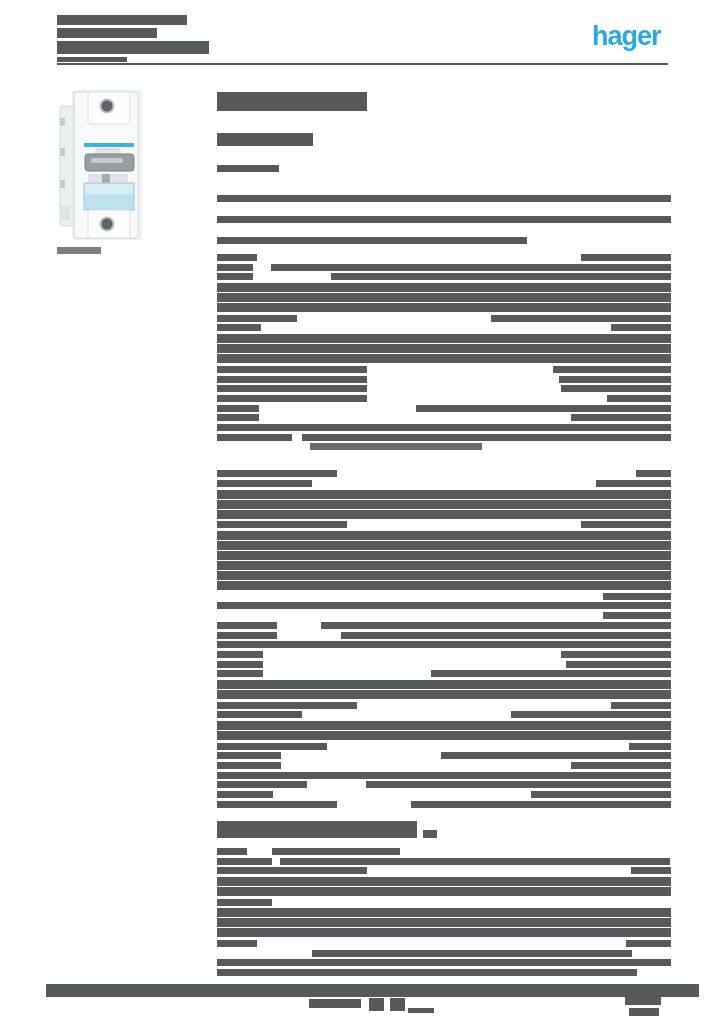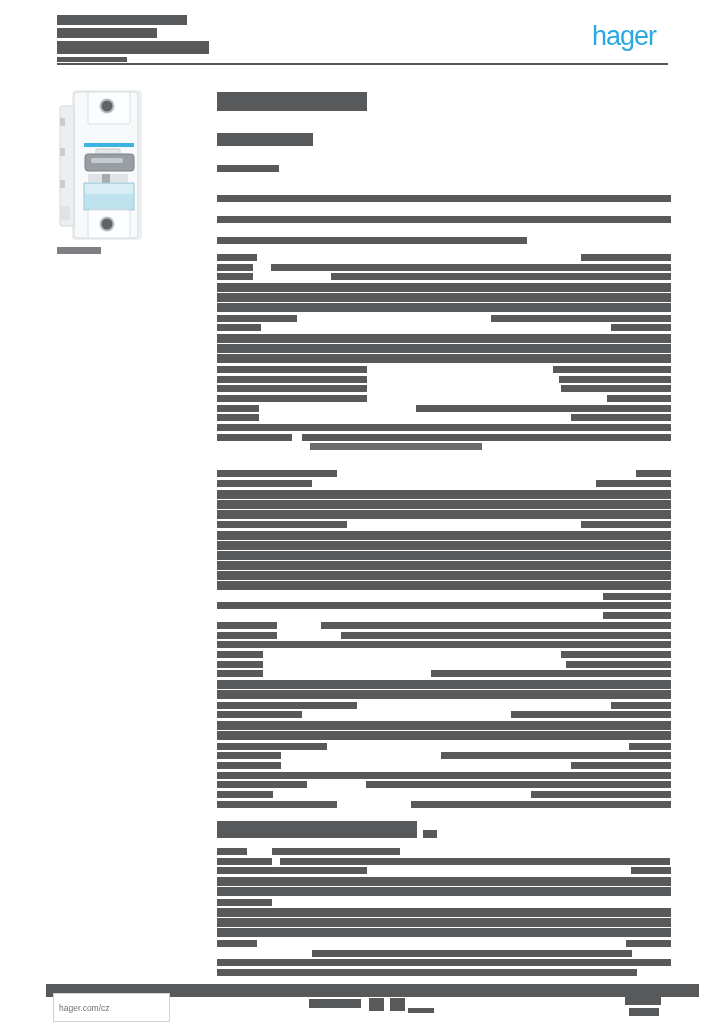--- a/index.html
+++ b/index.html
@@ -2,21 +2,21 @@
 <html><head>
 <meta charset="utf-8">
 <style>
   html,body{margin:0;padding:0;background:#ffffff;}
   body{font-family:"Liberation Sans", sans-serif;}
   .page{position:relative;width:724px;height:1024px;background:#ffffff;overflow:hidden;}
   .abs{position:absolute;}
   .bar{display:inline-block;background:#58595b;flex:0 0 auto;}
   .row{display:flex;align-items:flex-start;}
   
-  .logo{font-weight:normal;font-style:normal;letter-spacing:-1px;font-size:27px;line-height:24px;}
+  .logo{font-weight:bold;font-style:normal;letter-spacing:-1px;font-size:27px;line-height:24px;}
   .rule{background:#55565a;height:2px;}
   
   .footer-bar{background:#58595b;}
   .site-box{background:#ffffff;border:1px solid #cfd1d2;display:flex;align-items:center;}
   .site-box span{font-size:8.5px;color:#6d6f72;padding-left:5px;}
   
   #content{position:absolute;left:217px;top:92px;width:454px;}
 </style>
 </head>
 <body>
@@ -298,23 +298,20 @@
         <div class="row" style="margin-bottom: 2.7px;">
           <span class="bar" style="width: 454px; height: 7px;"></span>
         </div>
         <div class="row" style="margin-bottom: 2.7px;">
           <span class="bar" style="width: 420px; height: 7px;"></span>
         </div>
       </div>
     </div>
 
   <div class="abs footer-bar" id="footer-band" style="left: 46px; top: 984px; width: 653px; height: 13px;"></div>
-  <div class="abs site-box" id="footer-site-box" style="left: 53px; top: 993px; width: 115px; height: 27px;">
-    <span>hager.com/cz</span>
-  </div>
   <div id="footer-center"></div>
   <div id="footer-right"></div>
 
 <span class="bar abs" style="width: 130px; height: 10px; left: 57px; top: 15px;"></span>
     <span class="bar abs" style="width: 100px; height: 10px; left: 57px; top: 28px;"></span>
     <span class="bar abs" style="width: 152px; height: 13px; left: 57px; top: 41px;"></span>
     <span class="bar abs" style="width: 70px; height: 5px; left: 57px; top: 57px;"></span>
     <span class="bar abs" style="width: 52px; height: 9px; left: 309px; top: 999px;"></span>
     <span class="bar abs" style="width: 15px; height: 13px; left: 369px; top: 998px;"></span>
     <span class="bar abs" style="width: 15px; height: 13px; left: 390px; top: 998px;"></span>

